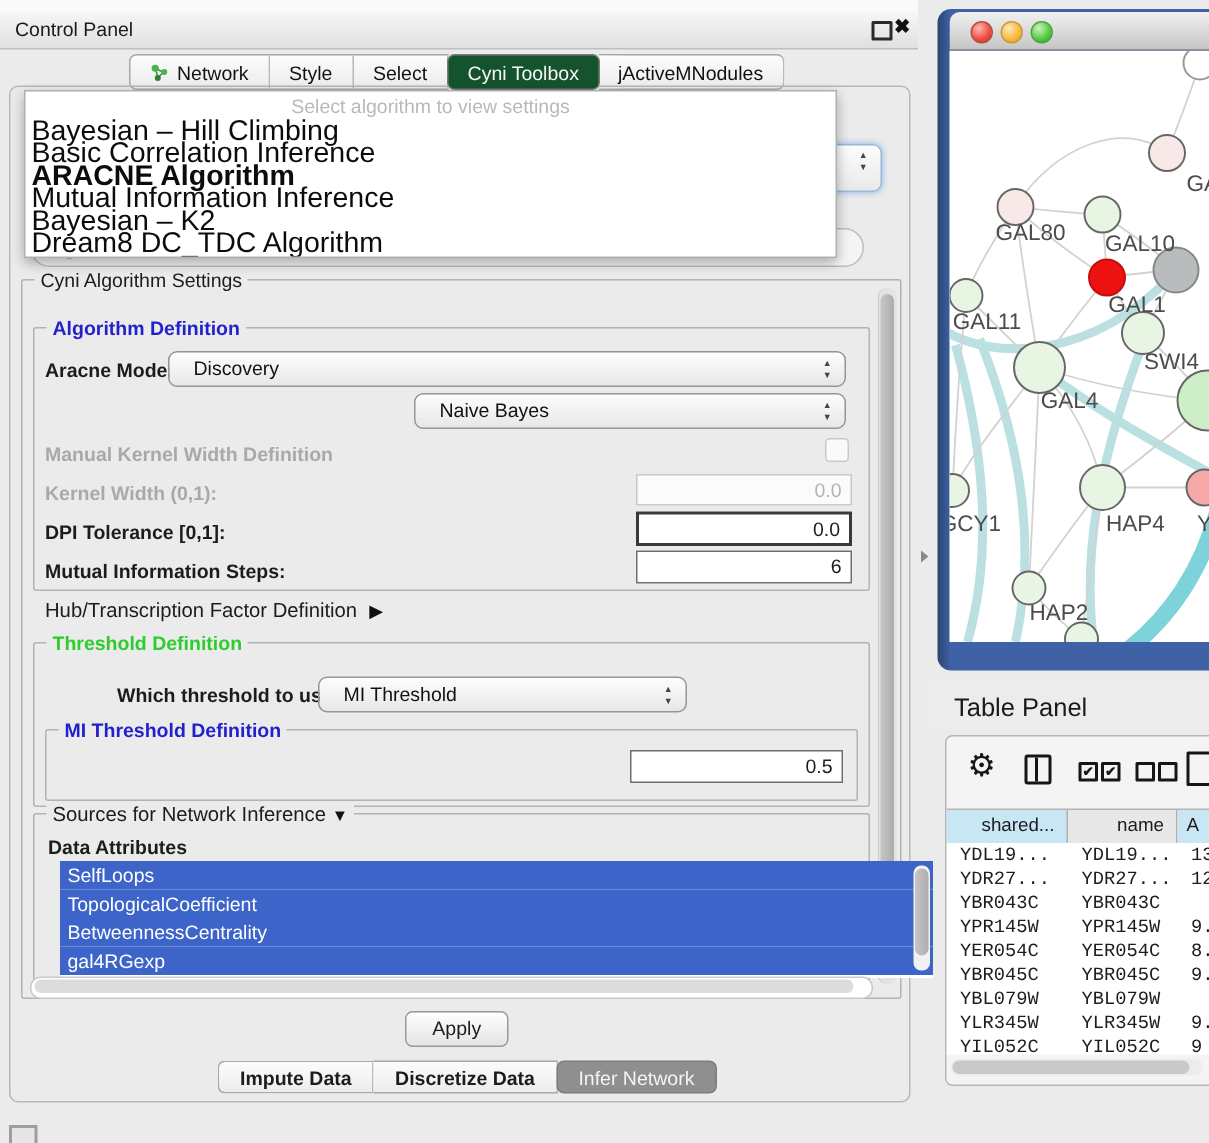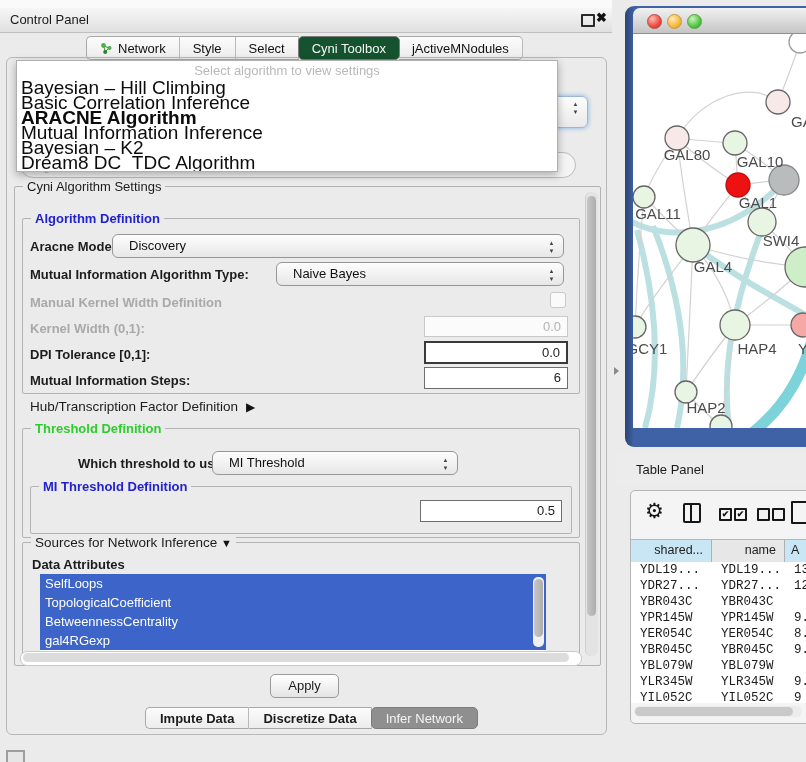--- a/index.html
+++ b/index.html
@@ -59,21 +59,21 @@
   .nfield.strong{border:2px solid #3a3a3a;}
   .cb{position:absolute;width:14px;height:14px;border:1px solid #c9c9c9;border-radius:3px;background:#fafafa;}
 
   
   .vtrack{background:#e3e3e3;border-left:1px solid #cfcfcf;border-radius:6px;}
   .vthumb{position:absolute;left:1px;width:9px;background:linear-gradient(90deg,#c6c6c6,#adadad);border-radius:5px;}
   .htrack{background:#fff;border:1px solid #c9c9c9;border-radius:7px;}
   .hthumb{position:absolute;top:1px;height:9px;background:#dcdcdc;border-radius:5px;}
 
   
-  .attr-list{left:40px;top:574px;width:506px;height:78px;background:#fff;overflow:hidden;z-index:3;}
+  .attr-list{left:40px;top:574px;width:582px;height:78px;background:#fff;overflow:hidden;z-index:3;}
   .attr-item{height:19px;line-height:19px;padding-left:5px;font-size:13px;background:#3d64c8;color:#fff;white-space:nowrap;}
   .list-scroll{position:absolute;right:2px;top:3px;width:11px;height:70px;background:#f1f1f1;border-radius:5px;}
   .list-scroll .vthumb{top:2px;height:58px;}
 
   .hub-arrow{display:inline-block;margin-left:8px;font-size:12px;color:#111;}
   .src-arrow{font-size:11px;color:#111;}
 
   .apply-btn{left:270px;top:674px;width:67px;height:22px;background:linear-gradient(#ffffff,#e4e4e4);
     border:1px solid #9a9a9a;border-radius:5px;font-size:13px;text-align:center;line-height:21px;}
 
@@ -94,21 +94,21 @@
   .net-titlebar{position:absolute;left:8px;right:0;top:2px;height:25px;
     background:linear-gradient(#f1f1f1,#c5c5c5);border-radius:7px 0 0 0;border-bottom:1px solid #8f8f8f;}
   .light{position:absolute;top:6px;width:13px;height:13px;border-radius:50%;}
   .light.red{left:14px;background:radial-gradient(circle at 35% 30%,#ffb9b2,#ee4b40 60%,#c23128);border:1px solid #b84b42;}
   .light.yellow{left:34px;background:radial-gradient(circle at 35% 30%,#ffeab2,#f6b83d 60%,#d5912a);border:1px solid #c9993d;}
   .light.green{left:54px;background:radial-gradient(circle at 35% 30%,#cdf3bd,#50c940 60%,#2f9e2a);border:1px solid #51a348;}
   .net-canvas{position:absolute;left:8px;right:0;top:28px;height:394px;background:#fff;overflow:hidden;}
 
   
   .tp-titlebar{left:617px;top:452px;width:189px;height:34px;background:#ececec;}
-  .tp-title{left:636px;top:462px;font-size:13px;color:#1a1a1a;}
+  .tp-title{left:636px;top:462px;font-size:17px;color:#1a1a1a;}
   .tp-panel{left:630px;top:490px;width:180px;height:232px;background:#f4f4f4;border:1px solid #b5b5b5;
     border-radius:5px 0 0 5px;overflow:hidden;}
   .tp-toolbar{position:absolute;left:0;top:4px;width:100%;height:40px;}
   .gear{position:absolute;left:14px;top:5px;font-size:21px;color:#161616;line-height:22px;}
   .colicon{position:absolute;left:52px;top:8px;width:14px;height:16px;border:2px solid #161616;border-radius:2px;}
   .colicon::after{content:"";position:absolute;left:5px;top:0;width:2px;height:16px;background:#161616;}
   .mini-cb{position:absolute;top:13px;width:9px;height:9px;border:2px solid #161616;border-radius:1px;font-size:9px;
     line-height:9px;text-align:center;color:#161616;font-weight:bold;}
   .docicon{position:absolute;left:160px;top:6px;width:16px;height:19px;border:2px solid #161616;border-radius:1px;background:#f4f4f4;}
   .tbl-head{position:absolute;left:0;top:48px;height:22px;display:flex;border-top:1px solid #b5b5b5;border-bottom:1px solid #b5b5b5;}
@@ -185,21 +185,20 @@
   <div class="abs group" style="left:22px;top:218px;width:556px;height:174px;">
     <span class="legend blue">Algorithm Definition</span>
   </div>
 
   <span class="flabel" style="left:30px;top:239px;">Aracne Mode:</span>
   <div class="combo" style="left:112px;top:234px;width:452px;height:24px;">
     <span class="ctext">Discovery</span>
     <div class="stepper" style="top:4px;">▲<br>▼</div>
   </div>
 
-  <span class="flabel" style="left:30px;top:267px;">Mutual Information Algorithm Type:</span>
   <div class="combo" style="left:276px;top:262px;width:288px;height:24px;">
     <span class="ctext">Naive Bayes</span>
     <div class="stepper" style="top:4px;">▲<br>▼</div>
   </div>
 
   <span class="flabel dis" style="left:30px;top:295px;">Manual Kernel Width Definition</span>
   <div class="cb" style="left:550px;top:292px;"></div>
 
   <span class="flabel dis" style="left:30px;top:321px;">Kernel Width (0,1):</span>
   <div class="nfield dis" style="left:424px;top:316px;width:144px;height:21px;line-height:19px;">0.0</div>

